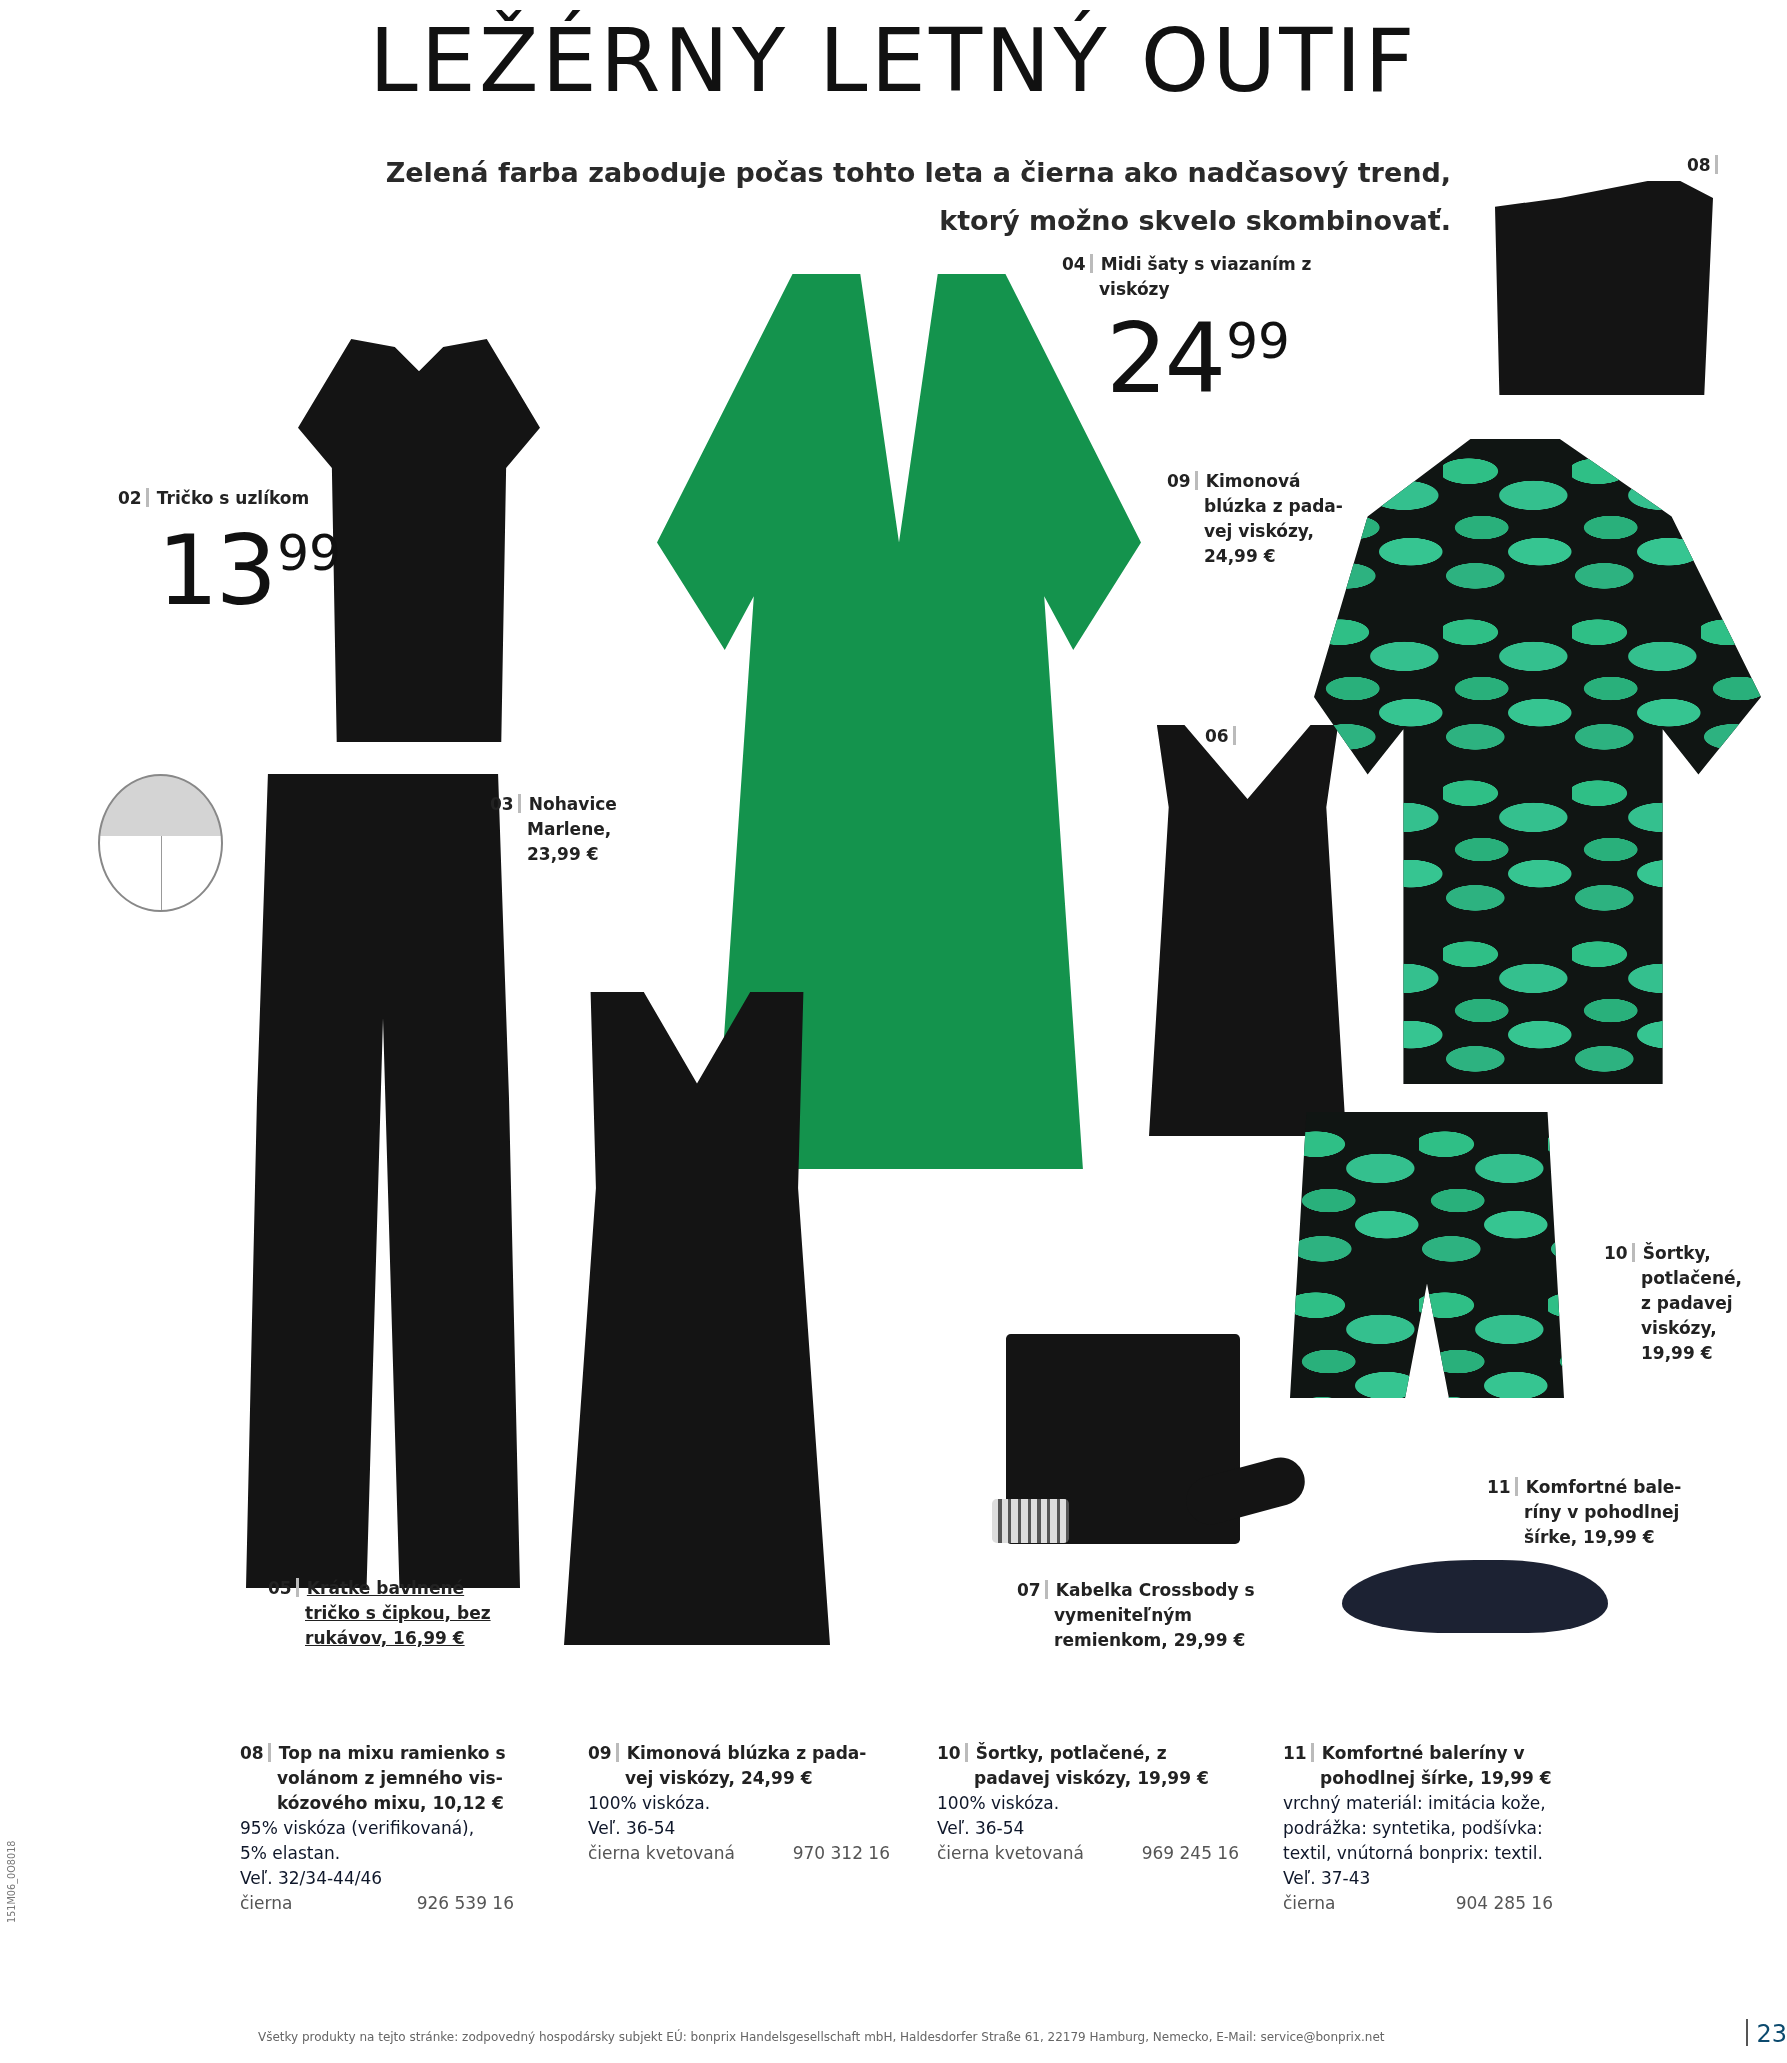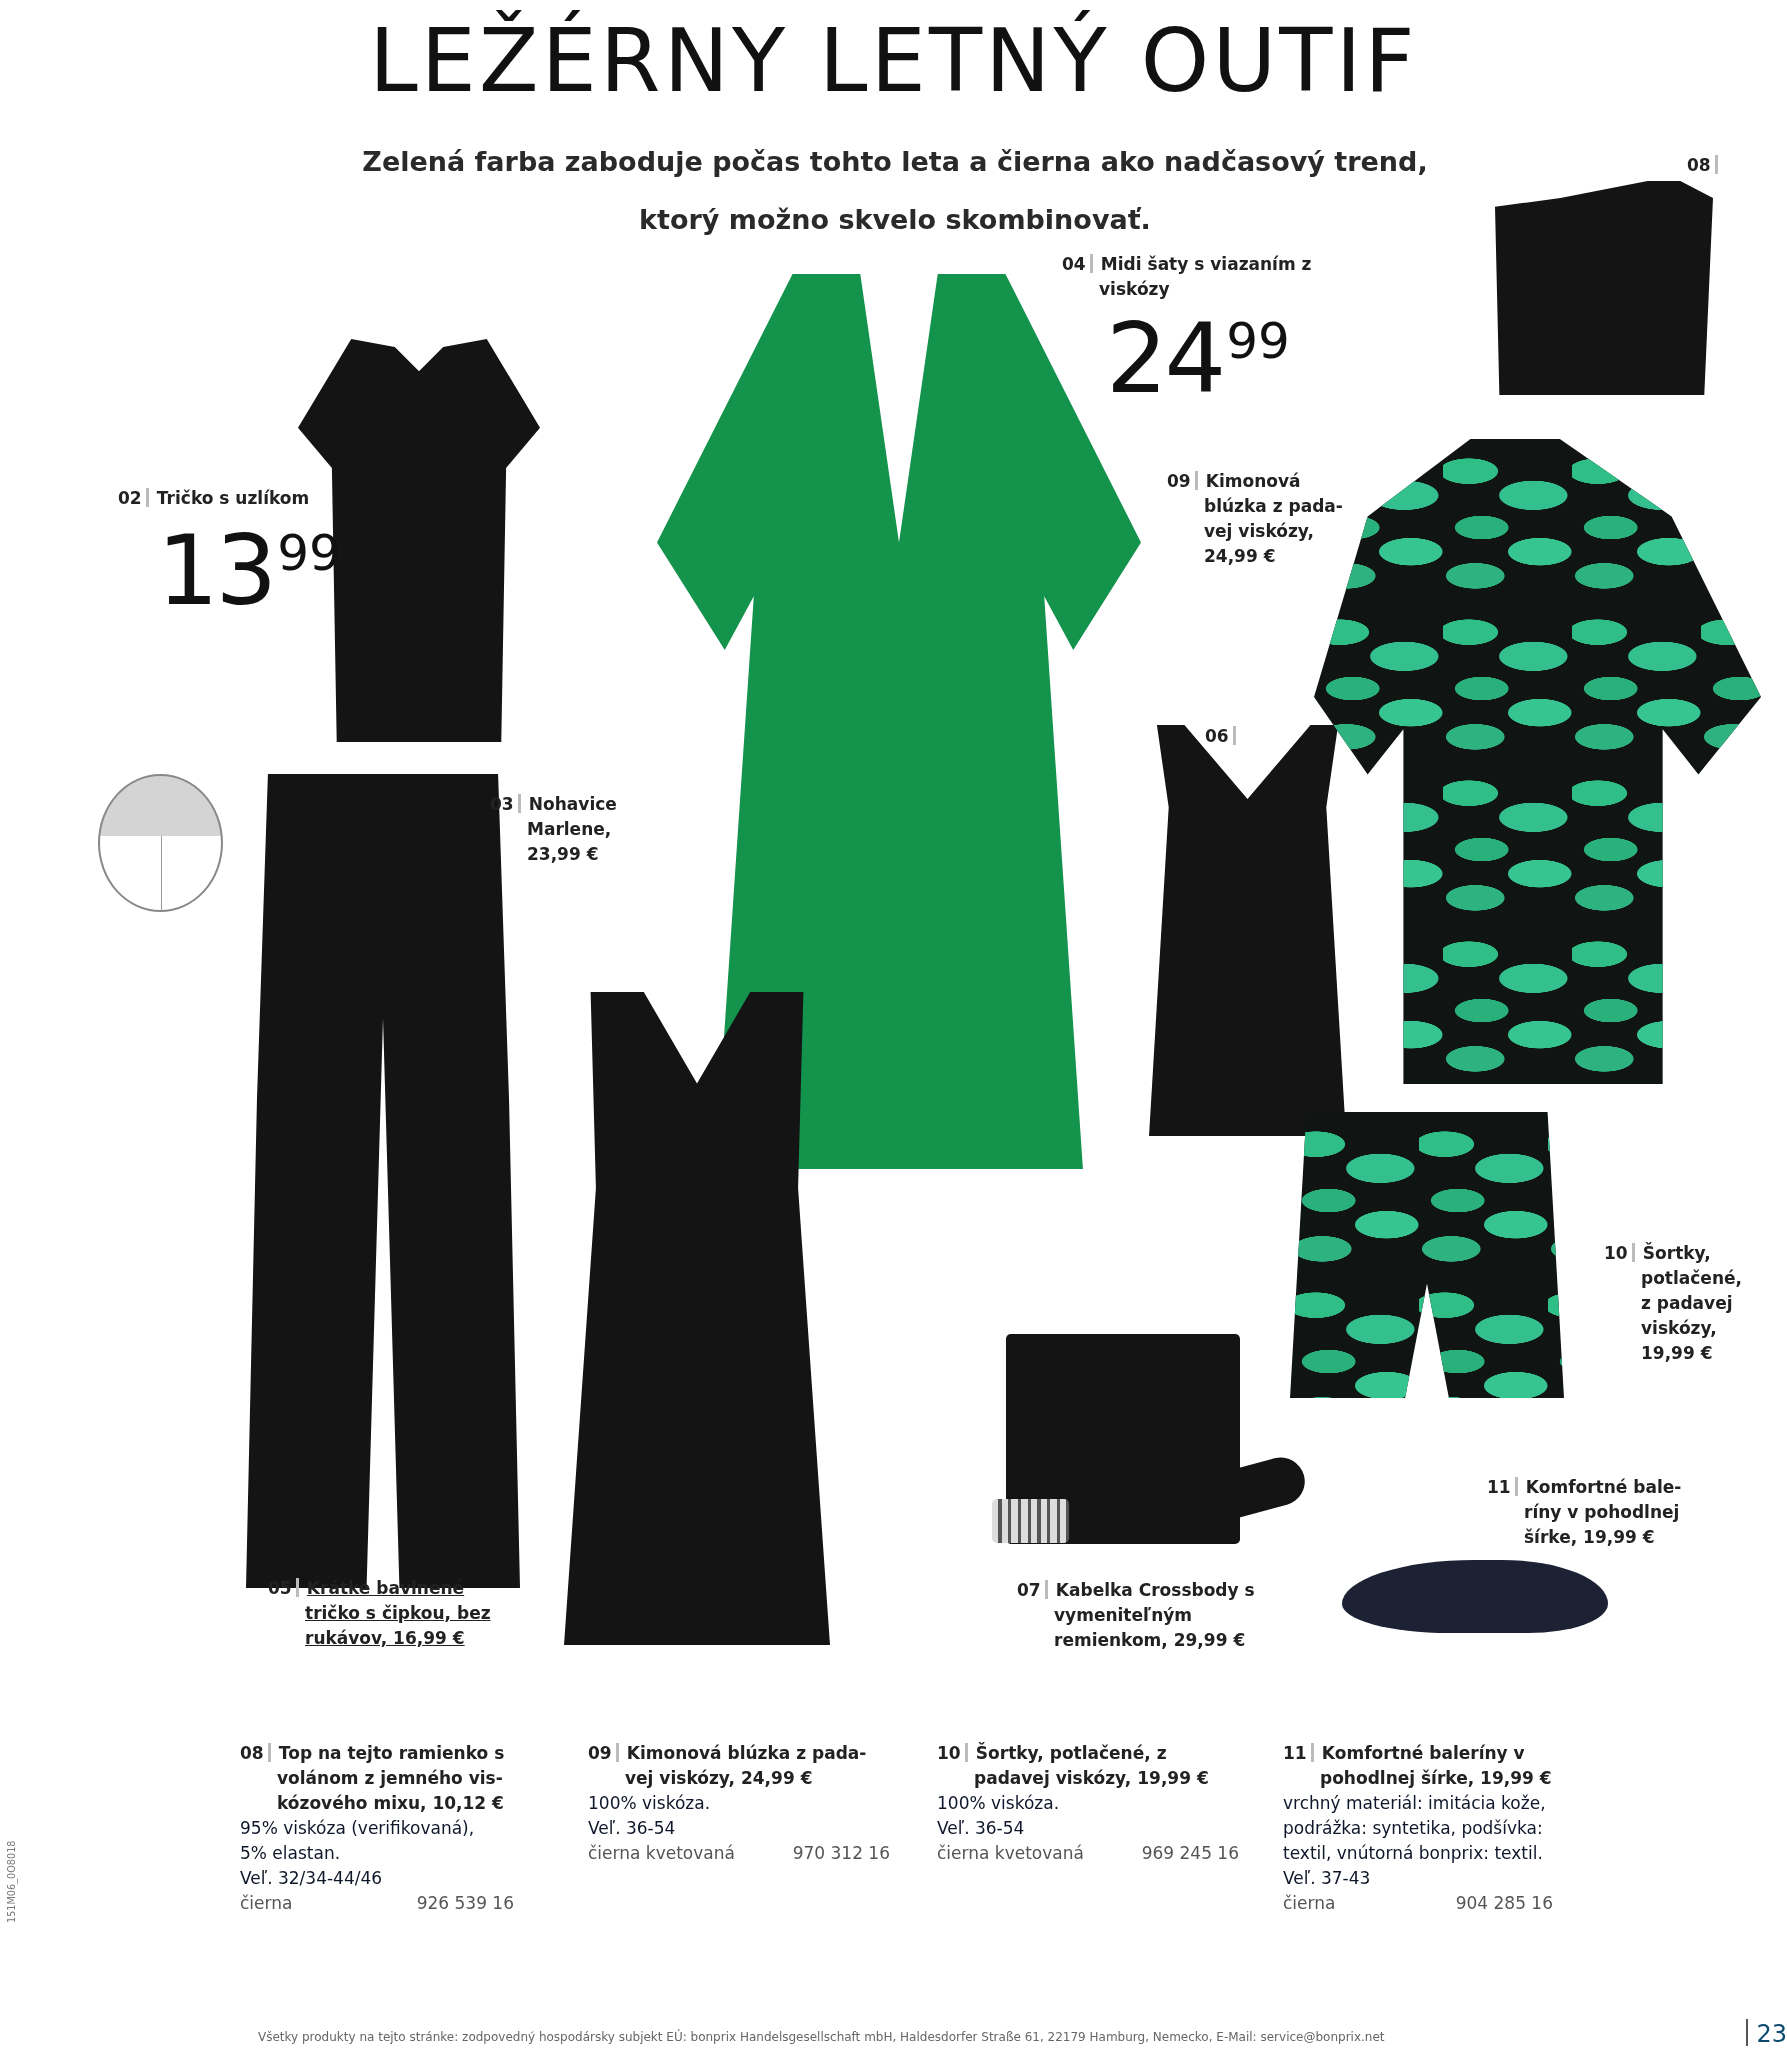--- a/index.html
+++ b/index.html
@@ -2,22 +2,22 @@
 <html style="font-size:13px"><head>
 <meta charset="utf-8">
 <style>
   html, body { margin: 0; padding: 0; background: #ffffff; }
   body { width: 1787px; height: 2064px; position: relative; overflow: hidden;
          font-family: "DejaVu Sans", "Liberation Sans", sans-serif; color: #1a1a1a; }
   .abs { position: absolute; }
   .title { left: 0; width: 1787px; top: 18px; text-align: center;
            font-family: "DejaVu Sans", sans-serif; font-size: 87px; letter-spacing: 3.2px;
            font-weight: 400; color: #111; line-height: 1; }
-  .subtitle { left: 339px; width: 1112px; top: 133px; text-align: center; font-size: 27px;
-              line-height: 58px; color: #2a2a2a; font-weight: 600; }
+  .subtitle { left: 339px; width: 1112px; top: 149px; text-align: right; font-size: 27px;
+              line-height: 48px; color: #2a2a2a; font-weight: 600; }
   .tag { font-size: 17px; font-weight: 700; line-height: 25px; color: #222; }
   .tag .num { display: inline-block; margin-right: 4.8px; }
   .tag .bar { display: inline-block; width: 2.4px; height: 19.3px; background: #bbb; vertical-align: -3.2px; margin-right: 8px; }
   .tag .txt { display: inline; }
   .tag-indent { padding-left: 37px; }
   .price-big { font-family: "DejaVu Sans", sans-serif; font-weight: 400; color: #111;
                font-size: 97px; line-height: 1; letter-spacing: -3.2px; }
   .price-big sup { font-size: 50px; vertical-align: 34px; letter-spacing: 0; margin-left: 3.2px; text-align: center; }
 
   
@@ -120,21 +120,21 @@
 </div>
 
 <div class="garment" style="left:1342px; top:1560px; width:266px; height:73px; background:#1c2233; border-radius: 50% 40% 30% 40% / 60% 60% 40% 40%;"></div>
 <div class="abs tag" style="left:1487px; top:1475px;">
   <div><span class="num">11</span><span class="bar"></span><span>Komfortné bale-</span></div>
   <div class="tag-indent">ríny v pohodlnej</div>
   <div class="tag-indent">šírke, 19,99 €</div>
 </div>
 
 <div class="abs details" style="left:240px; width:314px;">
-  <div class="head"><span>08</span><span class="bar" style="display:inline-block;width:2.4px;height:19.3px;background:#bbb;vertical-align:-3.2px;margin:0 8px 0 4.8px;"></span><span>Top na tejto ramienko s</span></div>
+  <div class="head"><span>08</span><span class="bar" style="display:inline-block;width:2.4px;height:19.3px;background:#bbb;vertical-align:-3.2px;margin:0 8px 0 4.8px;"></span><span>Top na mixu ramienko s</span></div>
   <div class="head tag-indent">volánom z jemného vis-</div>
   <div class="head tag-indent">kózového mixu, 10,12 €</div>
   <div class="line">95% viskóza (verifikovaná),</div>
   <div class="line">5% elastan.</div>
   <div class="line">Veľ. 32/34-44/46</div>
   <div class="row" style="width:274px;">
       <span>čierna</span>
       <span>926 539 16</span>
     </div>
 </div>

